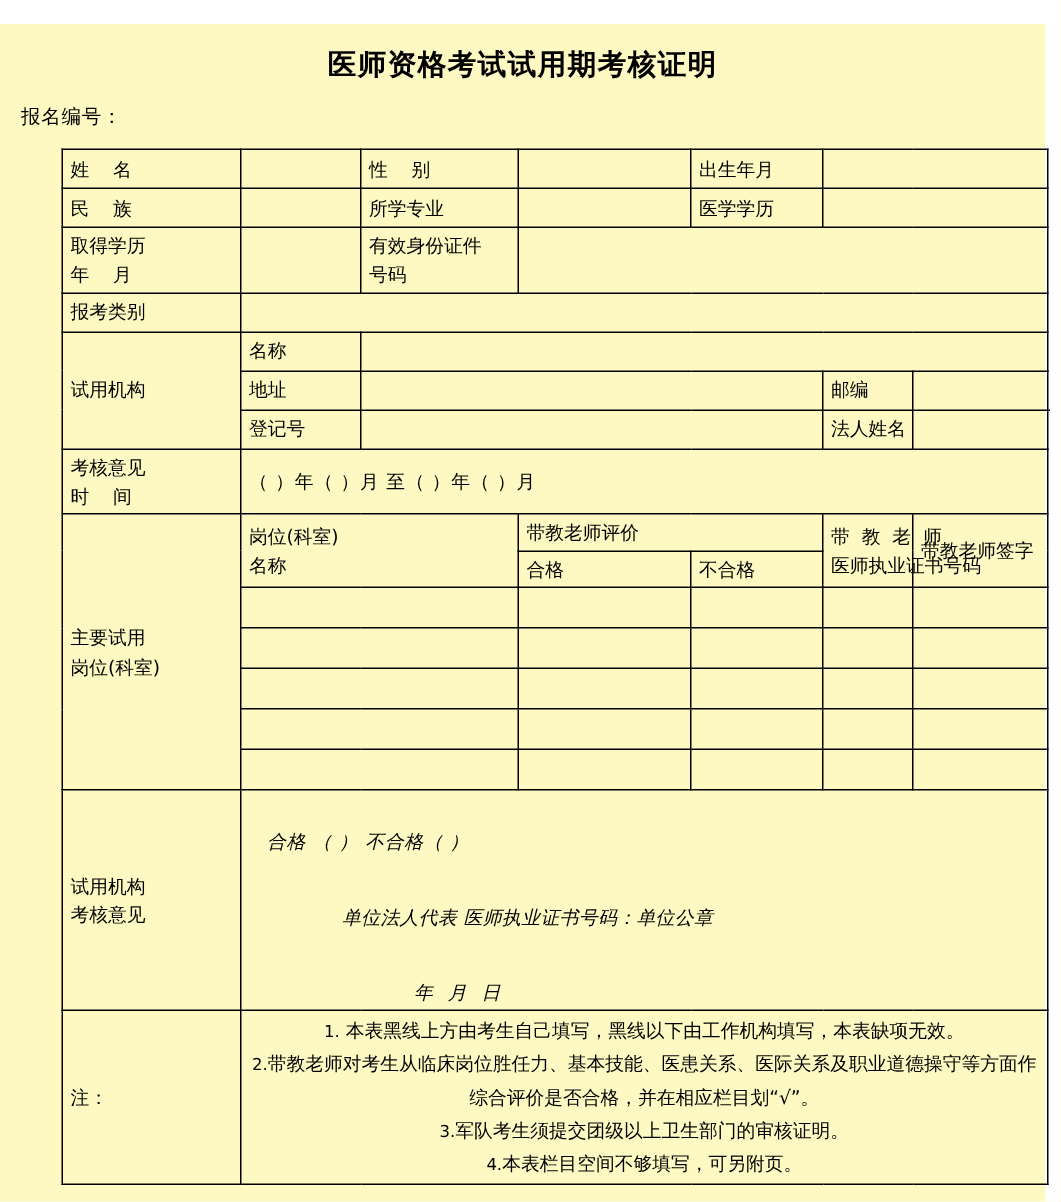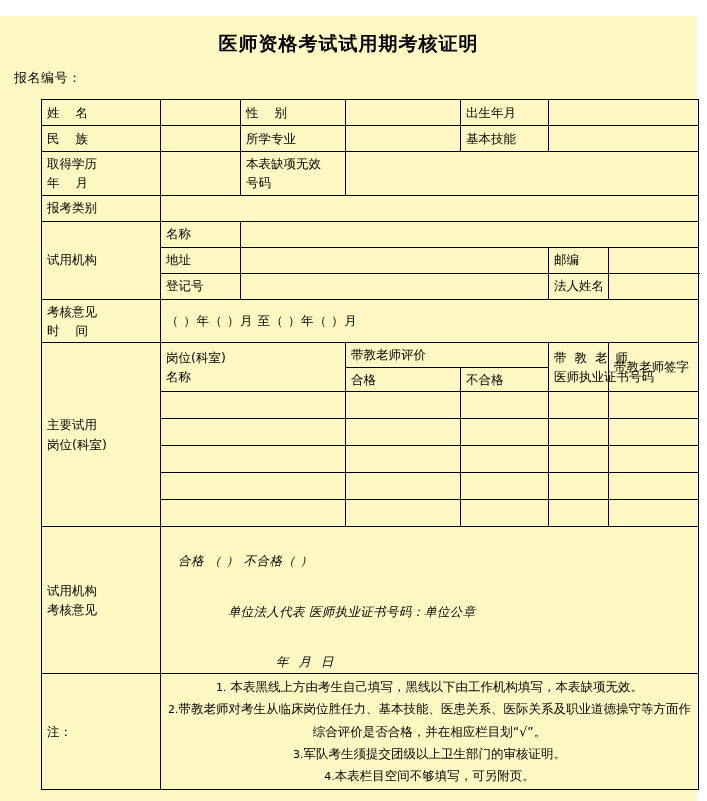--- a/index.html
+++ b/index.html
@@ -137,29 +137,29 @@
       <td class="blank"></td>
       <td class="lbl">出生年月</td>
       <td class="blank" colspan="2"></td>
     </tr>
 
     <tr class="tall-row">
       <td class="lbl">民    族</td>
       <td class="blank"></td>
       <td class="lbl">所学专业</td>
       <td class="blank"></td>
-      <td class="lbl">基本技能</td>
+      <td class="lbl">医学学历</td>
       <td class="blank" colspan="2"></td>
     </tr>
 
     <tr>
       <td class="lbl two-line">取得学历
 年    月</td>
       <td class="blank"></td>
-      <td class="lbl two-line">本表缺项无效
+      <td class="lbl two-line">有效身份证件
 号码</td>
       <td class="blank" colspan="4"></td>
     </tr>
 
     <tr class="tall-row">
       <td class="lbl">报考类别</td>
       <td class="blank" colspan="6"></td>
     </tr>
 
     <tr class="tall-row">

